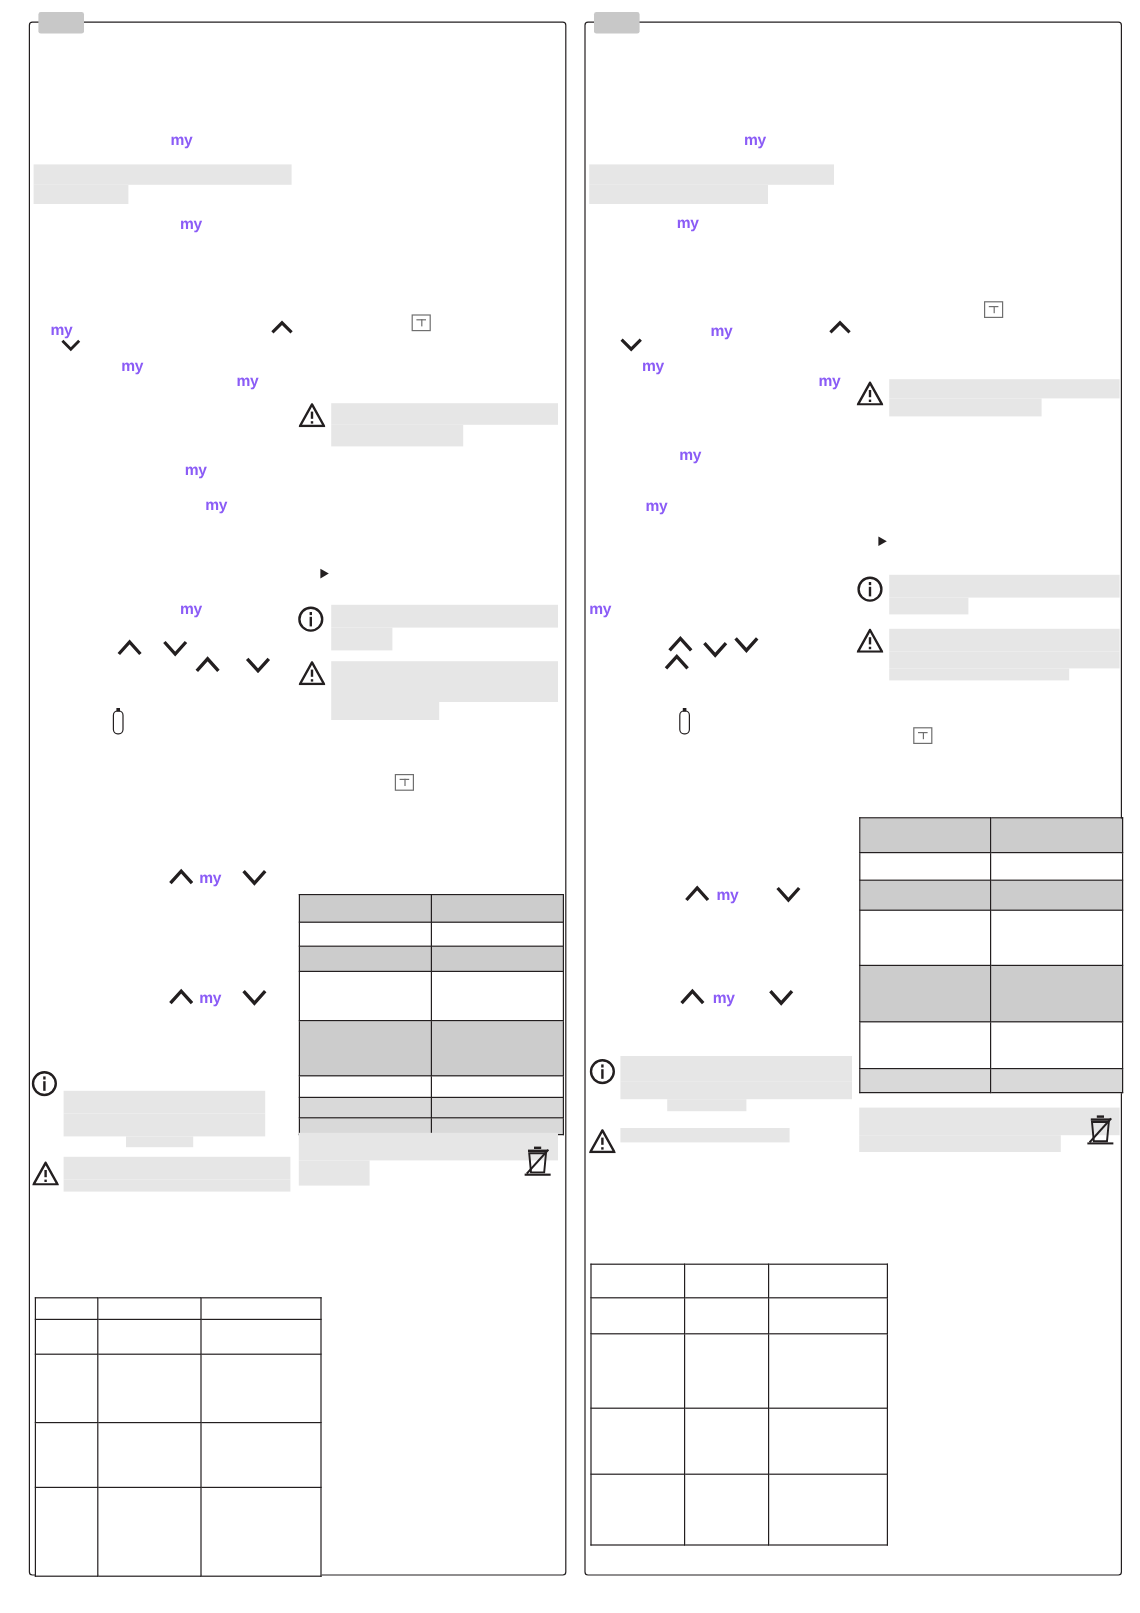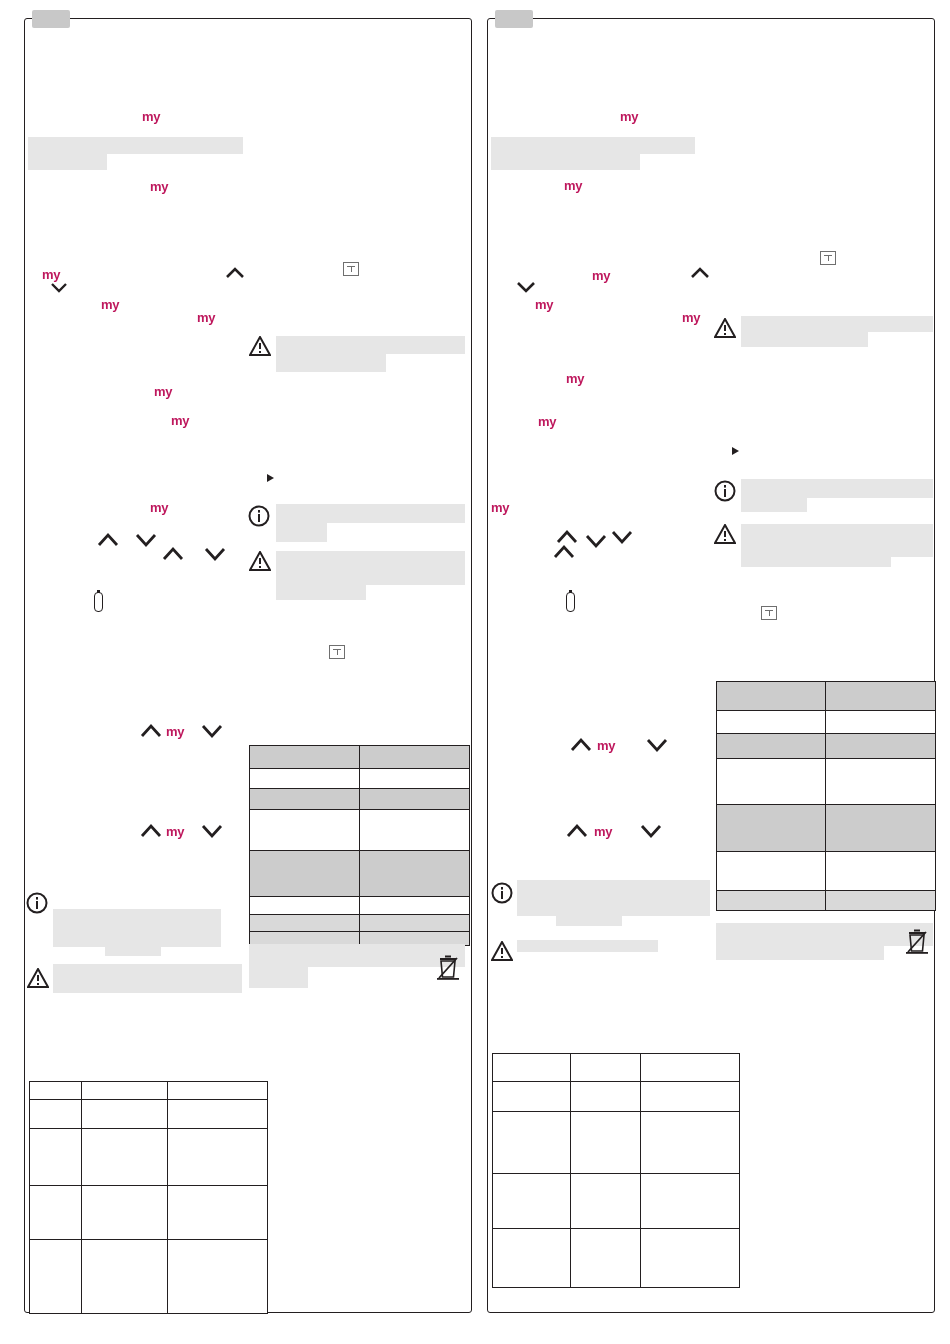--- a/index.html
+++ b/index.html
@@ -47,21 +47,21 @@
   
   .blk {
     position: absolute;
     background: #e6e6e6;
   }
 
   .myword {
     position: absolute;
     font-weight: bold;
     font-size: 13px;
-    color: #be185d;
+    color: #8b5cf6;
     letter-spacing: -0.3px;
   }
 
   
   .chev {
     position: absolute;
     font-weight: bold;
     color: #231f20;
     line-height: 1;
   }

